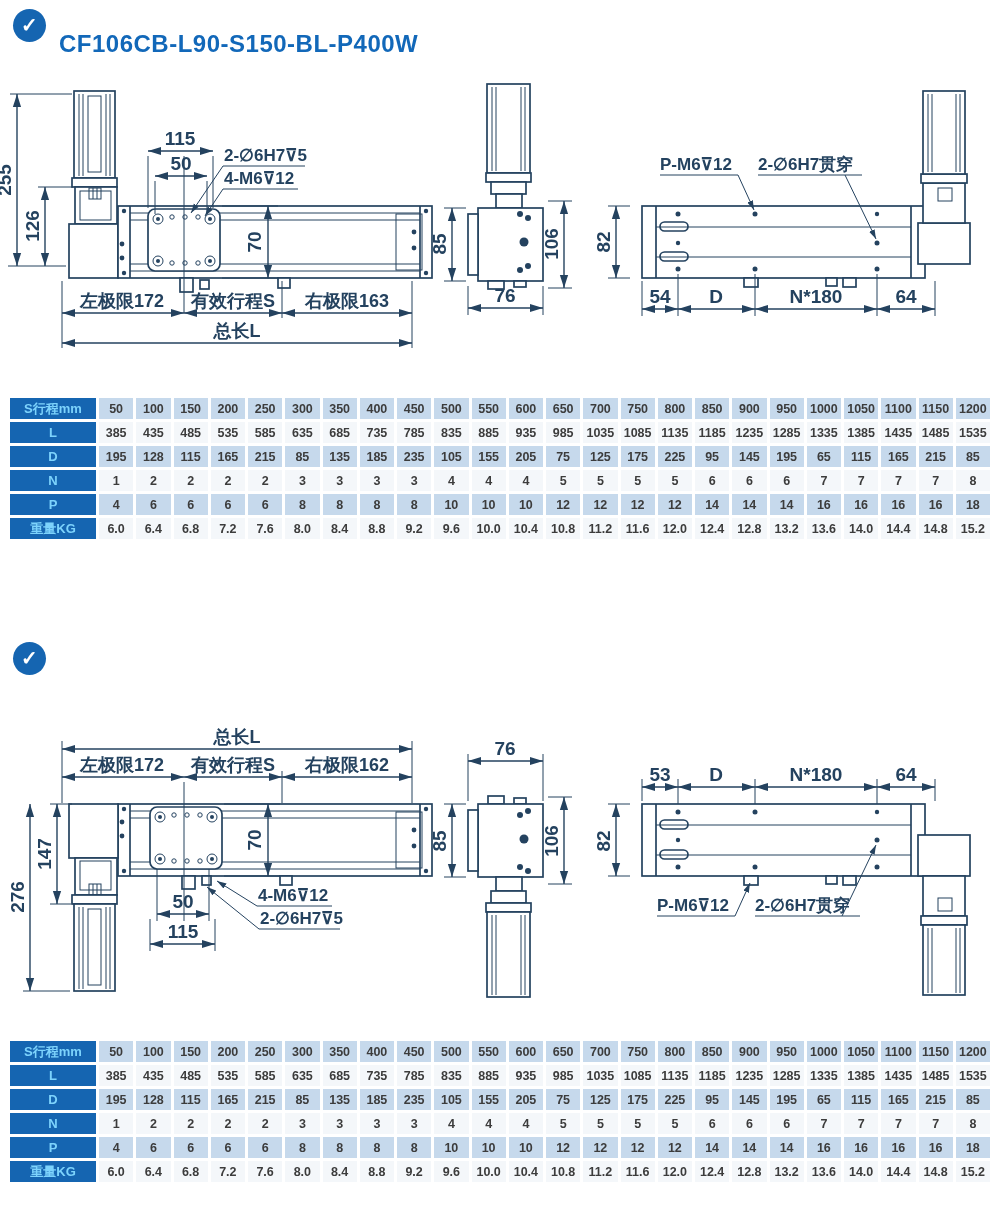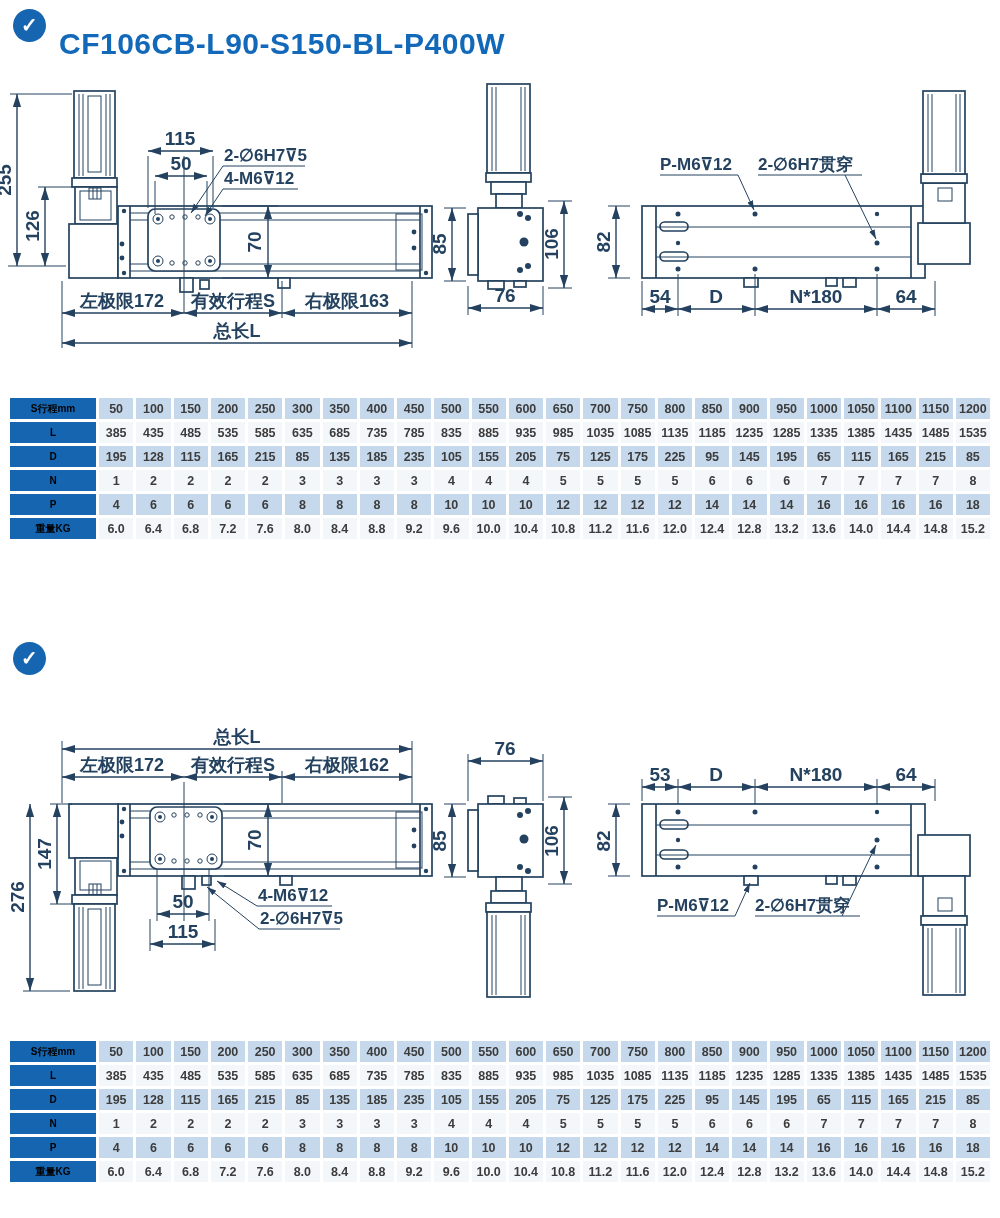--- a/index.html
+++ b/index.html
@@ -1,33 +1,33 @@
 <!DOCTYPE html>
 <html><head>
 <meta charset="utf-8">
 <style>
   html,body{margin:0;padding:0;background:#fff;}
   body{width:1000px;font-family:"Liberation Sans",sans-serif;}
   .section-header{display:flex;align-items:center;gap:13px;margin:6px 0 0 13px;height:38px;}
   .check-icon{width:33px;height:33px;border-radius:50%;background:#1565b1;color:#fff;
     display:flex;align-items:center;justify-content:center;font-size:20px;font-weight:700;flex:0 0 33px;}
-  .title{color:#1268b9;font-size:30px;font-weight:700;letter-spacing:.5px;white-space:nowrap;margin-top:37px;}
+  .title{color:#1268b9;font-size:24px;font-weight:700;letter-spacing:.5px;white-space:nowrap;margin-top:37px;}
   svg.drawing{display:block;margin-top:12px;}
   svg text{font-family:"Liberation Sans",sans-serif;font-weight:700;fill:#24425f;}
   .d{font-size:19px;}
   .sm{font-size:17px;}
   .cn{font-size:18px;}
   .ln{stroke:#24425f;stroke-width:1.7;fill:none;}
   .lnf{stroke:#24425f;stroke-width:1.7;fill:#fff;}
   .tn{stroke:#24425f;stroke-width:1;fill:none;}
   .dim{stroke:#24425f;stroke-width:1.4;fill:none;}
   .fl{fill:#24425f;stroke:none;}
   .spec-table{margin:12px 10px 0 10px;}
   .trow{display:grid;grid-template-columns:86px repeat(24,1fr);gap:3px;margin-bottom:3px;}
-  .th{background:#1565b1;color:#000000;font-size:10px;font-weight:700;display:flex;align-items:center;justify-content:center;height:21px;}
+  .th{background:#1565b1;color:#7dd3fc;font-size:13px;font-weight:700;display:flex;align-items:center;justify-content:center;height:21px;}
   .td{font-size:12.5px;font-weight:700;color:#3c3c3c;display:flex;align-items:center;justify-content:center;height:21px;}
   .trow:nth-child(odd) .td{background:#c6d9ec;}
   .trow:nth-child(even) .td{background:#f4f7fa;}
   .sec2{margin-top:100px;}
 </style>
 </head>
 <body>
 
 <section>
   <div class="section-header">

